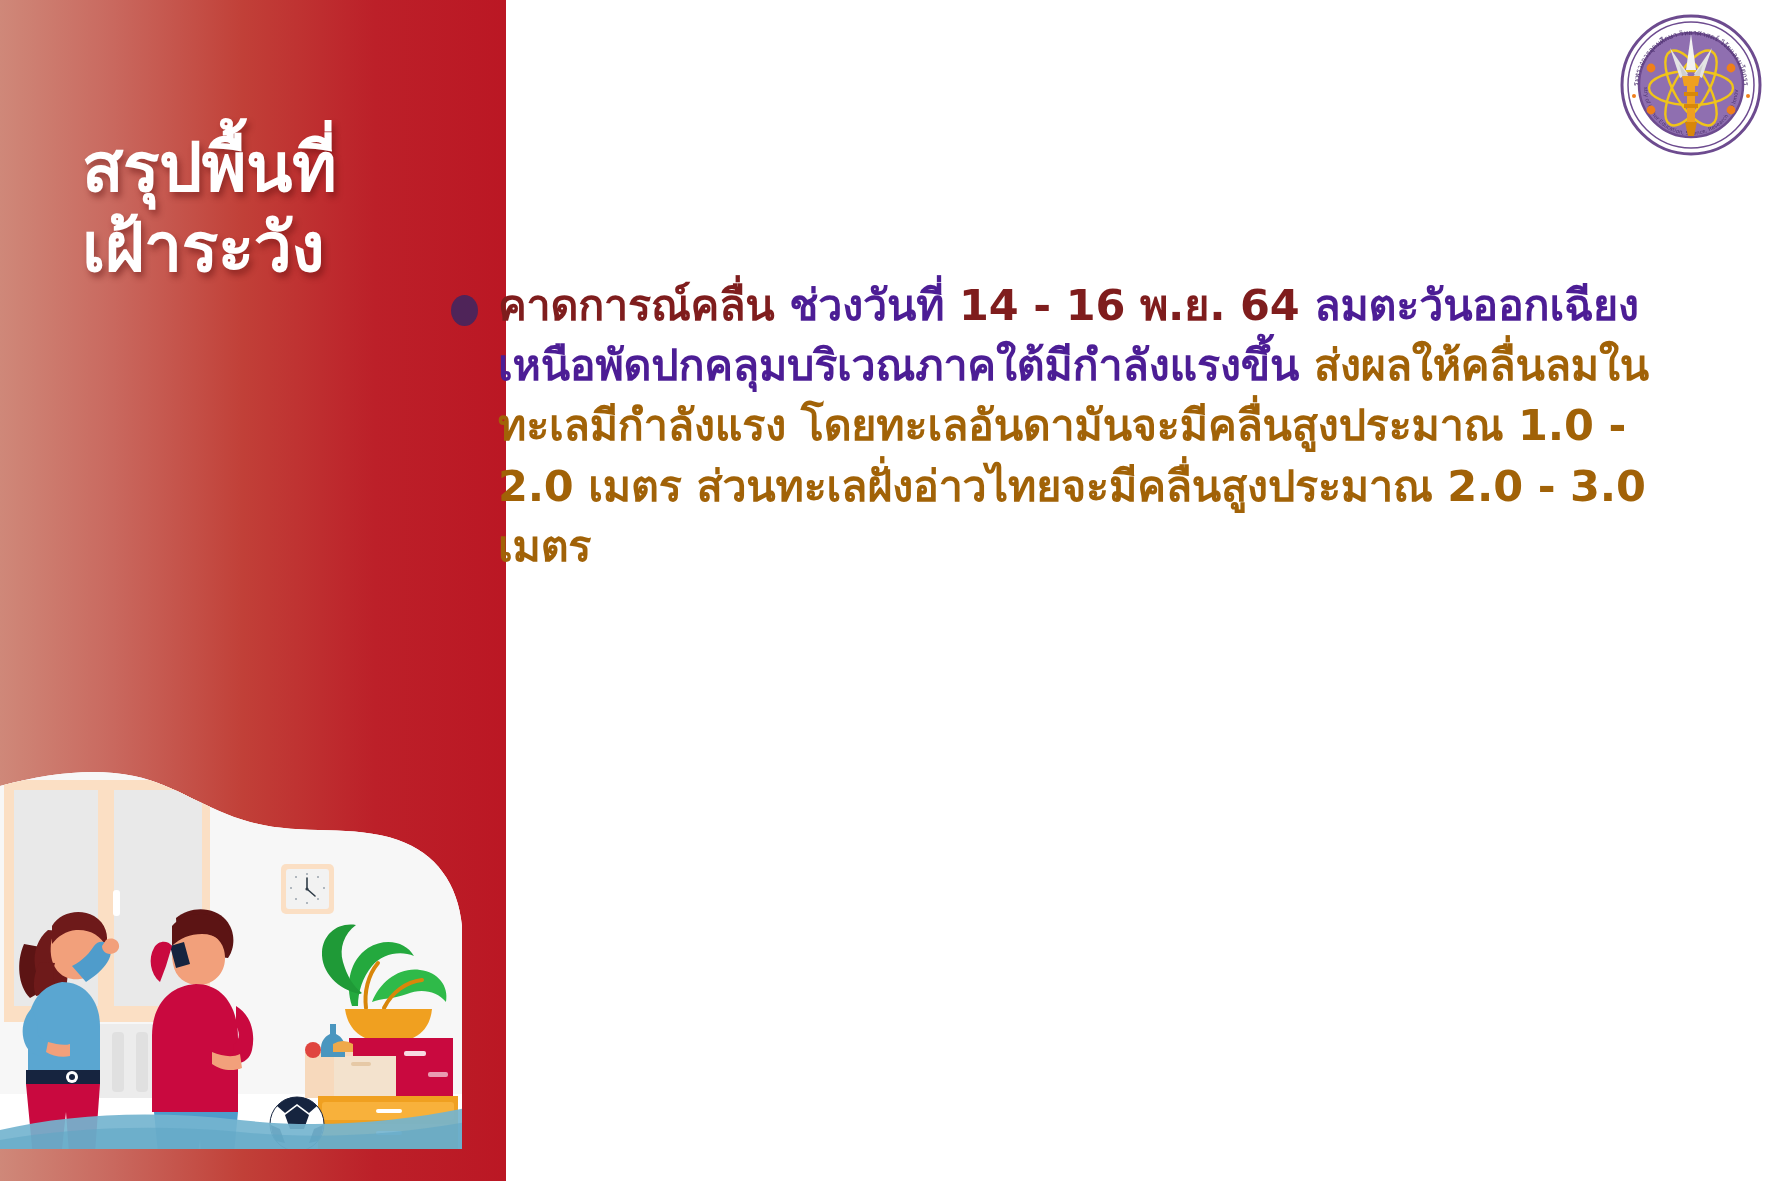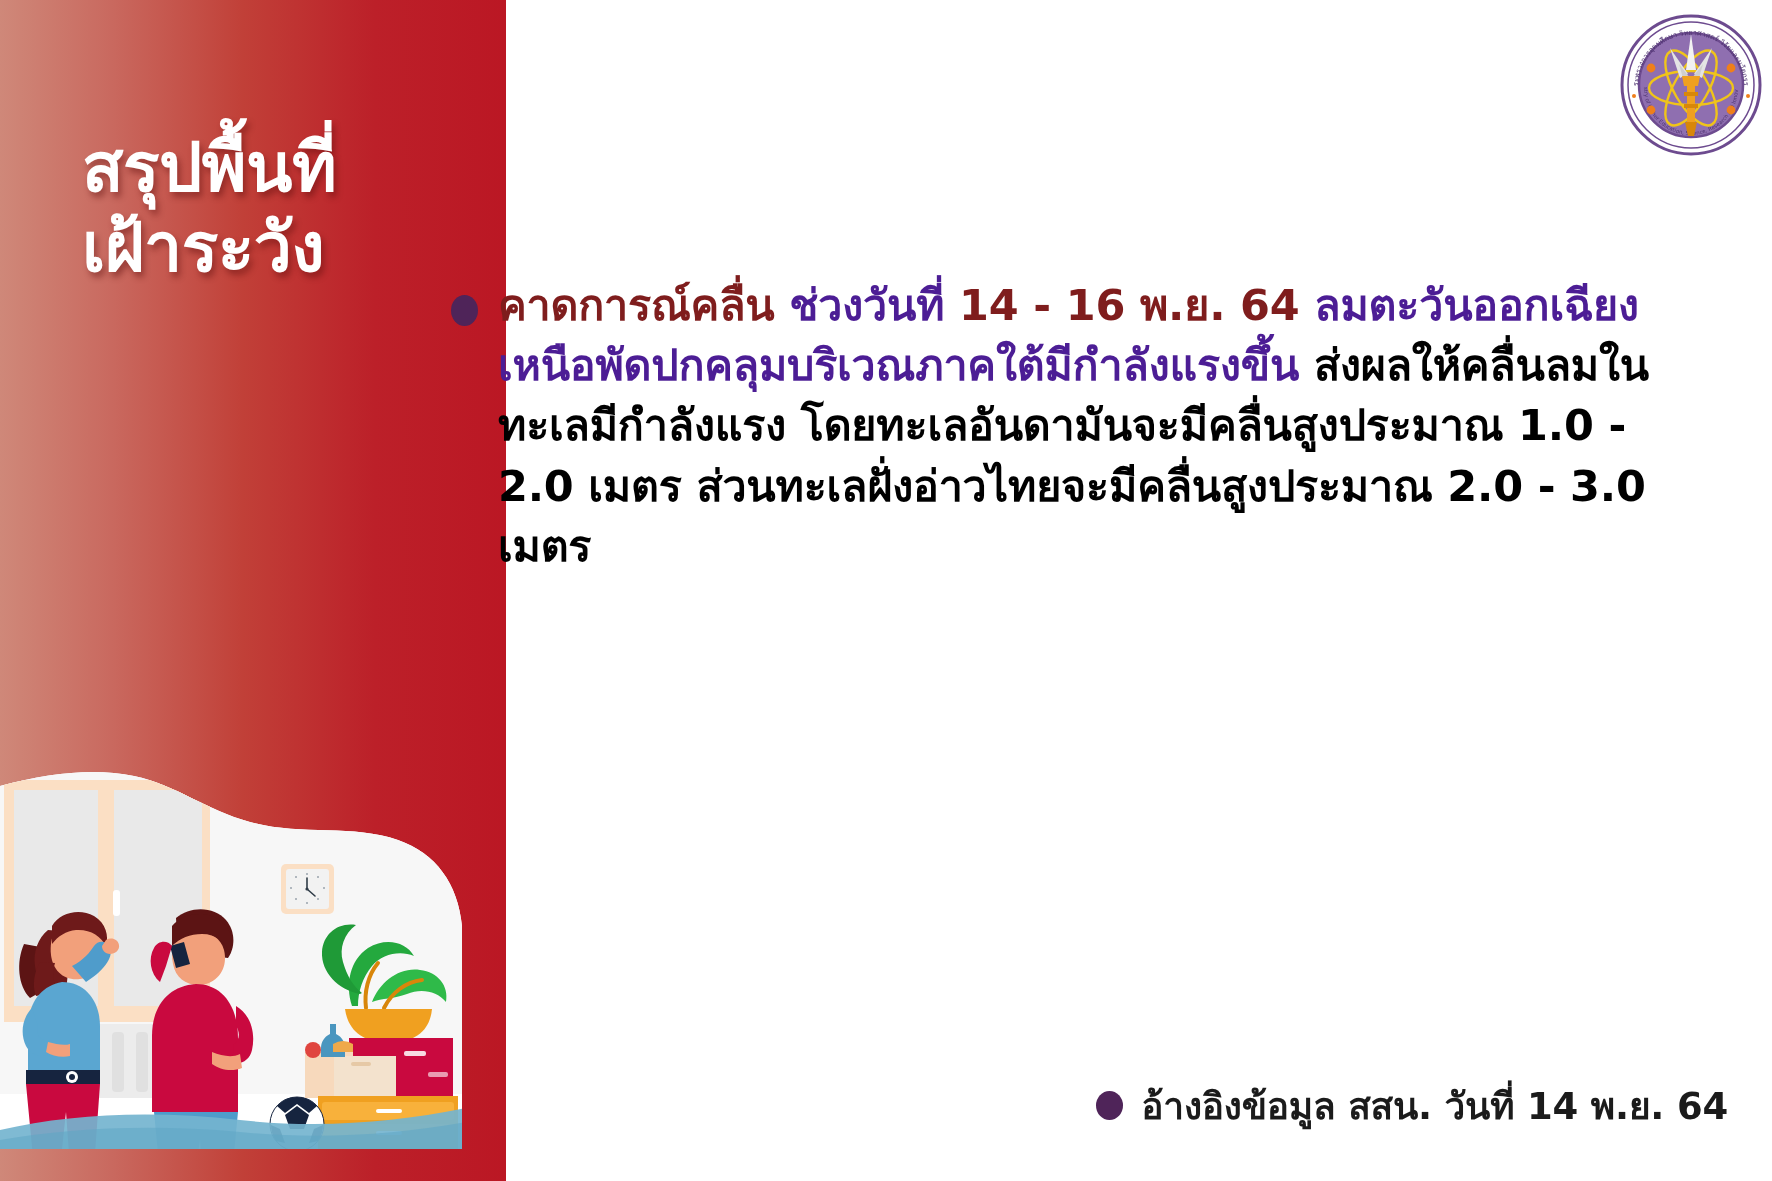--- a/index.html
+++ b/index.html
@@ -49,21 +49,21 @@
     letter-spacing:-0.2px;
     text-indent:0;
   }
   .bullet-lead{
     position:absolute;left:-47px;top:20px;
     width:27px;height:31px;border-radius:50%;
     background:#4f2459;
   }
   .t-orange{color:#7f1d1d;}
   .t-black{color:#4c1d95;}
-  .t-red{color:#000000;text-align:center;}
+  .t-red{color:#a16207;text-align:center;}
 
   
   .footer{
     position:absolute;right:44px;bottom:46px;
     display:flex;align-items:center;gap:18px;
   }
   .footer-dot{
     width:27px;height:29px;border-radius:50%;
     background:#4f2459;flex:none;
   }
@@ -266,18 +266,14 @@
       </g>
     </svg>
   </div>
 
   <div class="content">
     <p class="para">
       <span class="bullet-lead"></span><span class="t-orange">คาดการณ์คลื่น </span><span class="t-black">ช่วงวันที่ </span><span class="t-orange">14 - 16 พ.ย. 64 </span><span class="t-black">ลมตะวันออกเฉียงเหนือพัดปกคลุมบริเวณภาคใต้มีกำลังแรงขึ้น </span><span class="t-red">ส่งผลให้คลื่นลมในทะเลมีกำลังแรง โดยทะเลอันดามันจะมีคลื่นสูงประมาณ 1.0 - 2.0 เมตร ส่วนทะเลฝั่งอ่าวไทยจะมีคลื่นสูงประมาณ 2.0 - 3.0 เมตร</span>
     </p>
   </div>
 
-  <div class="footer">
-    <span class="footer-dot"></span>
-    <span class="footer-text">อ้างอิงข้อมูล สสน. วันที่ 14 พ.ย. 64</span>
-  </div>
 
 </div>
 
 </body></html>

